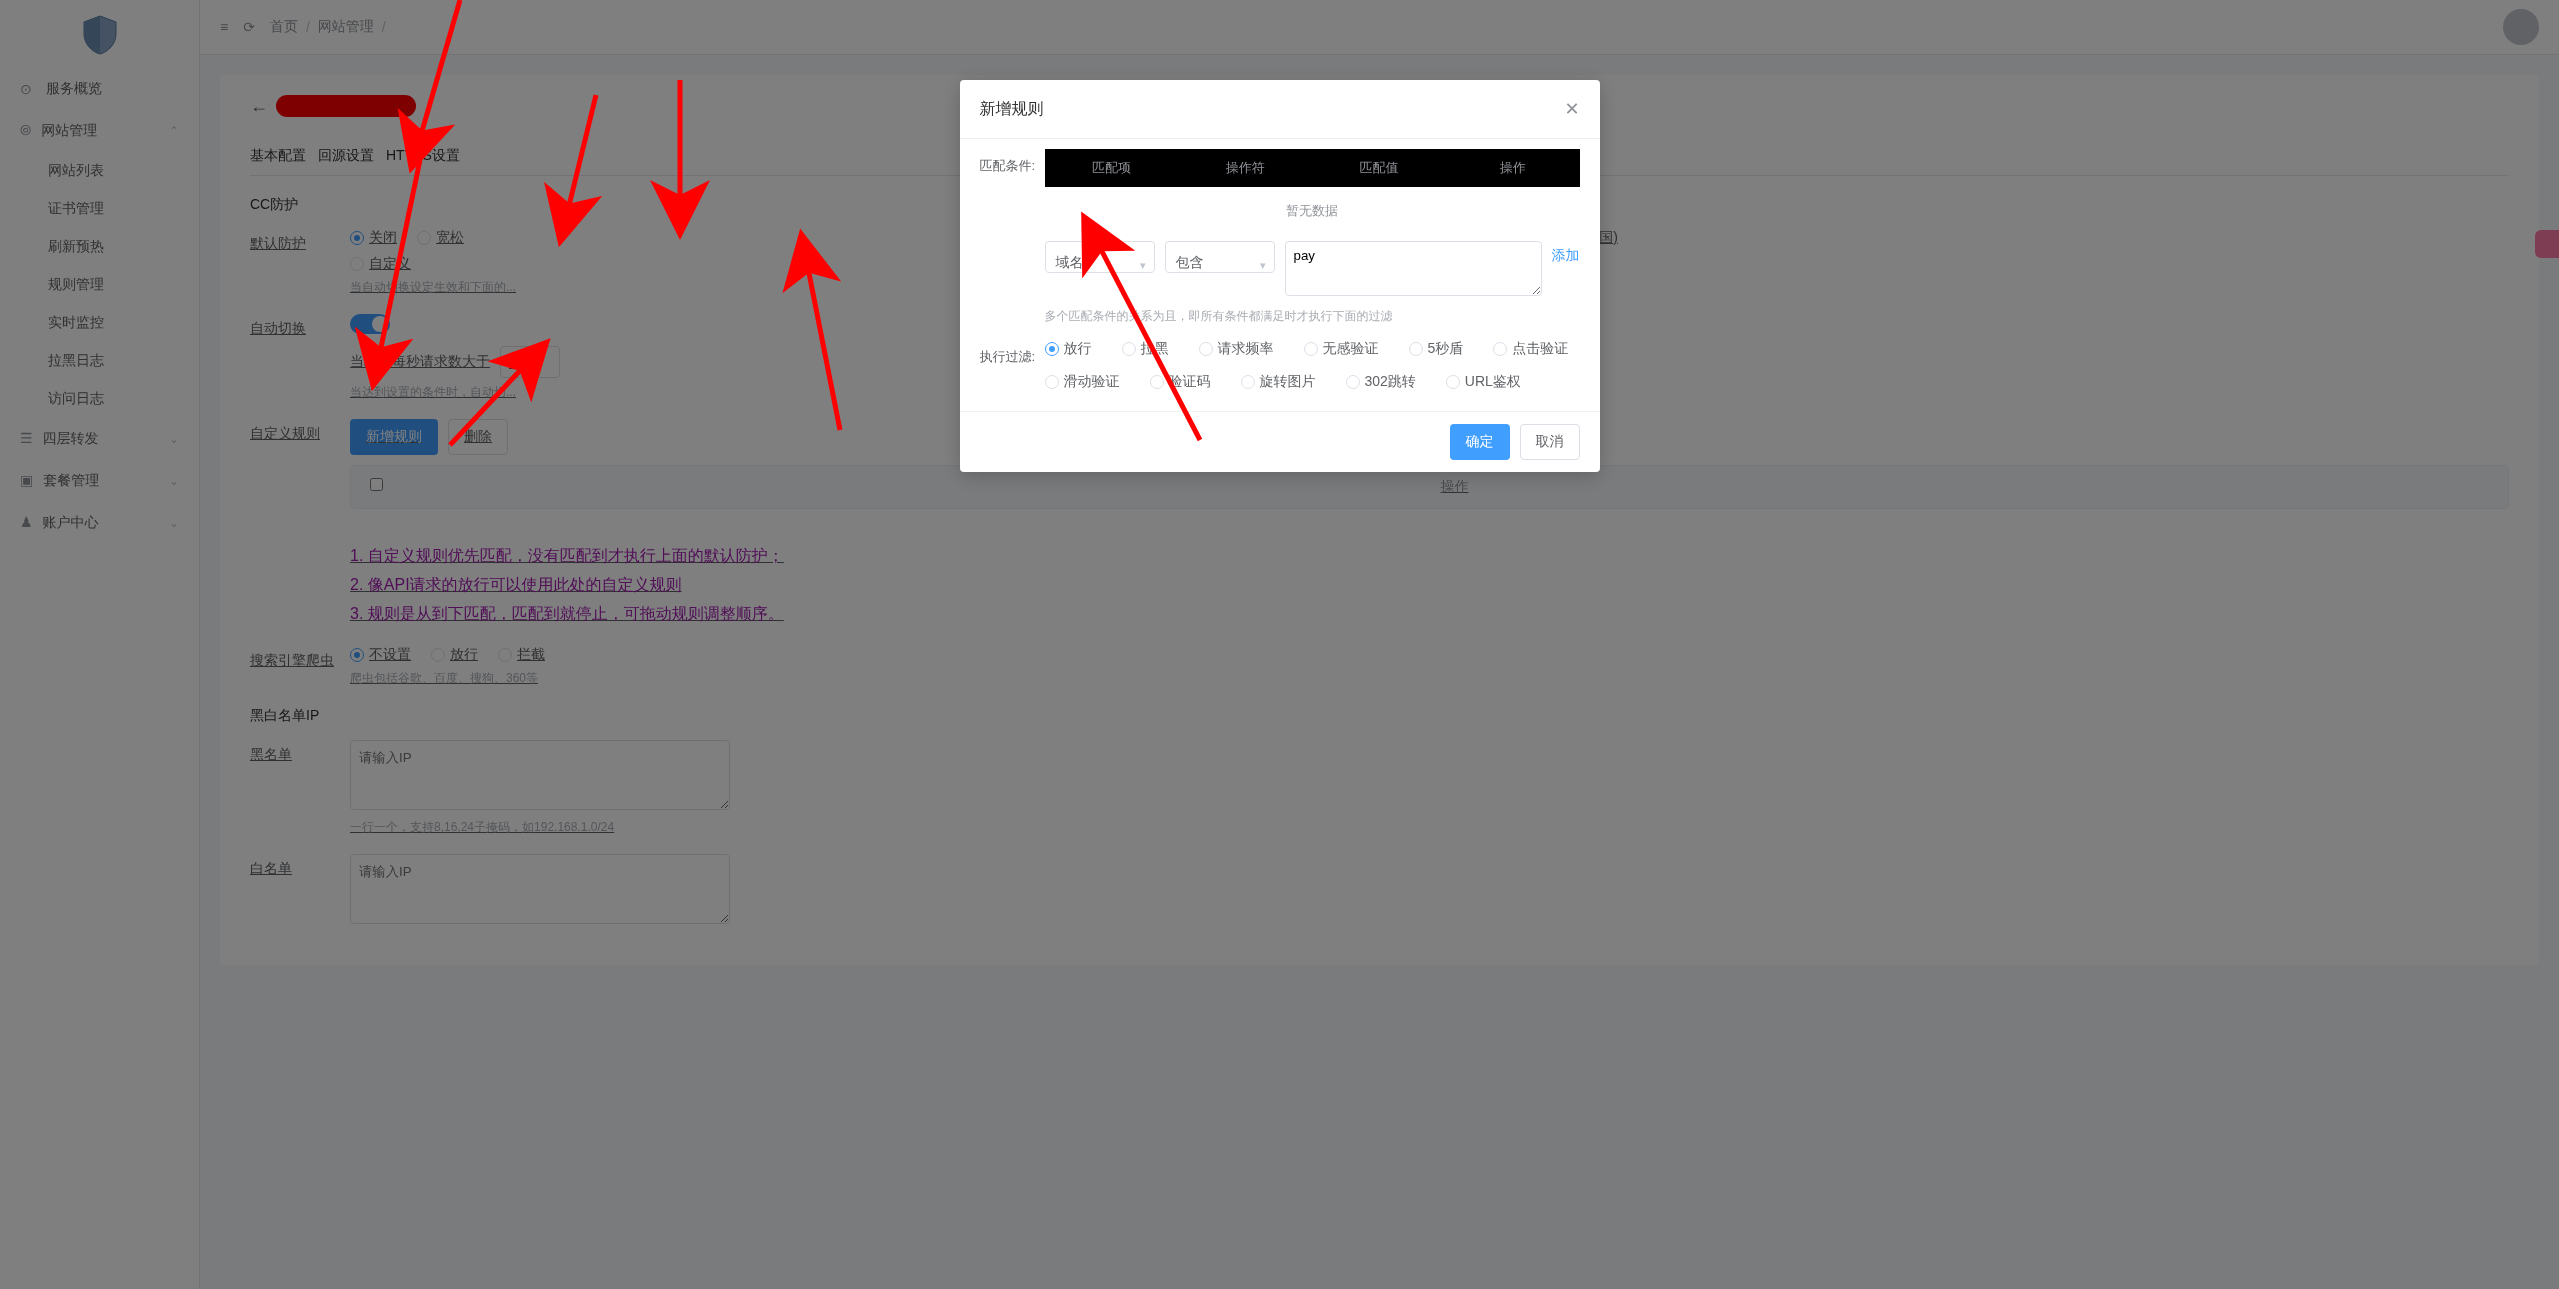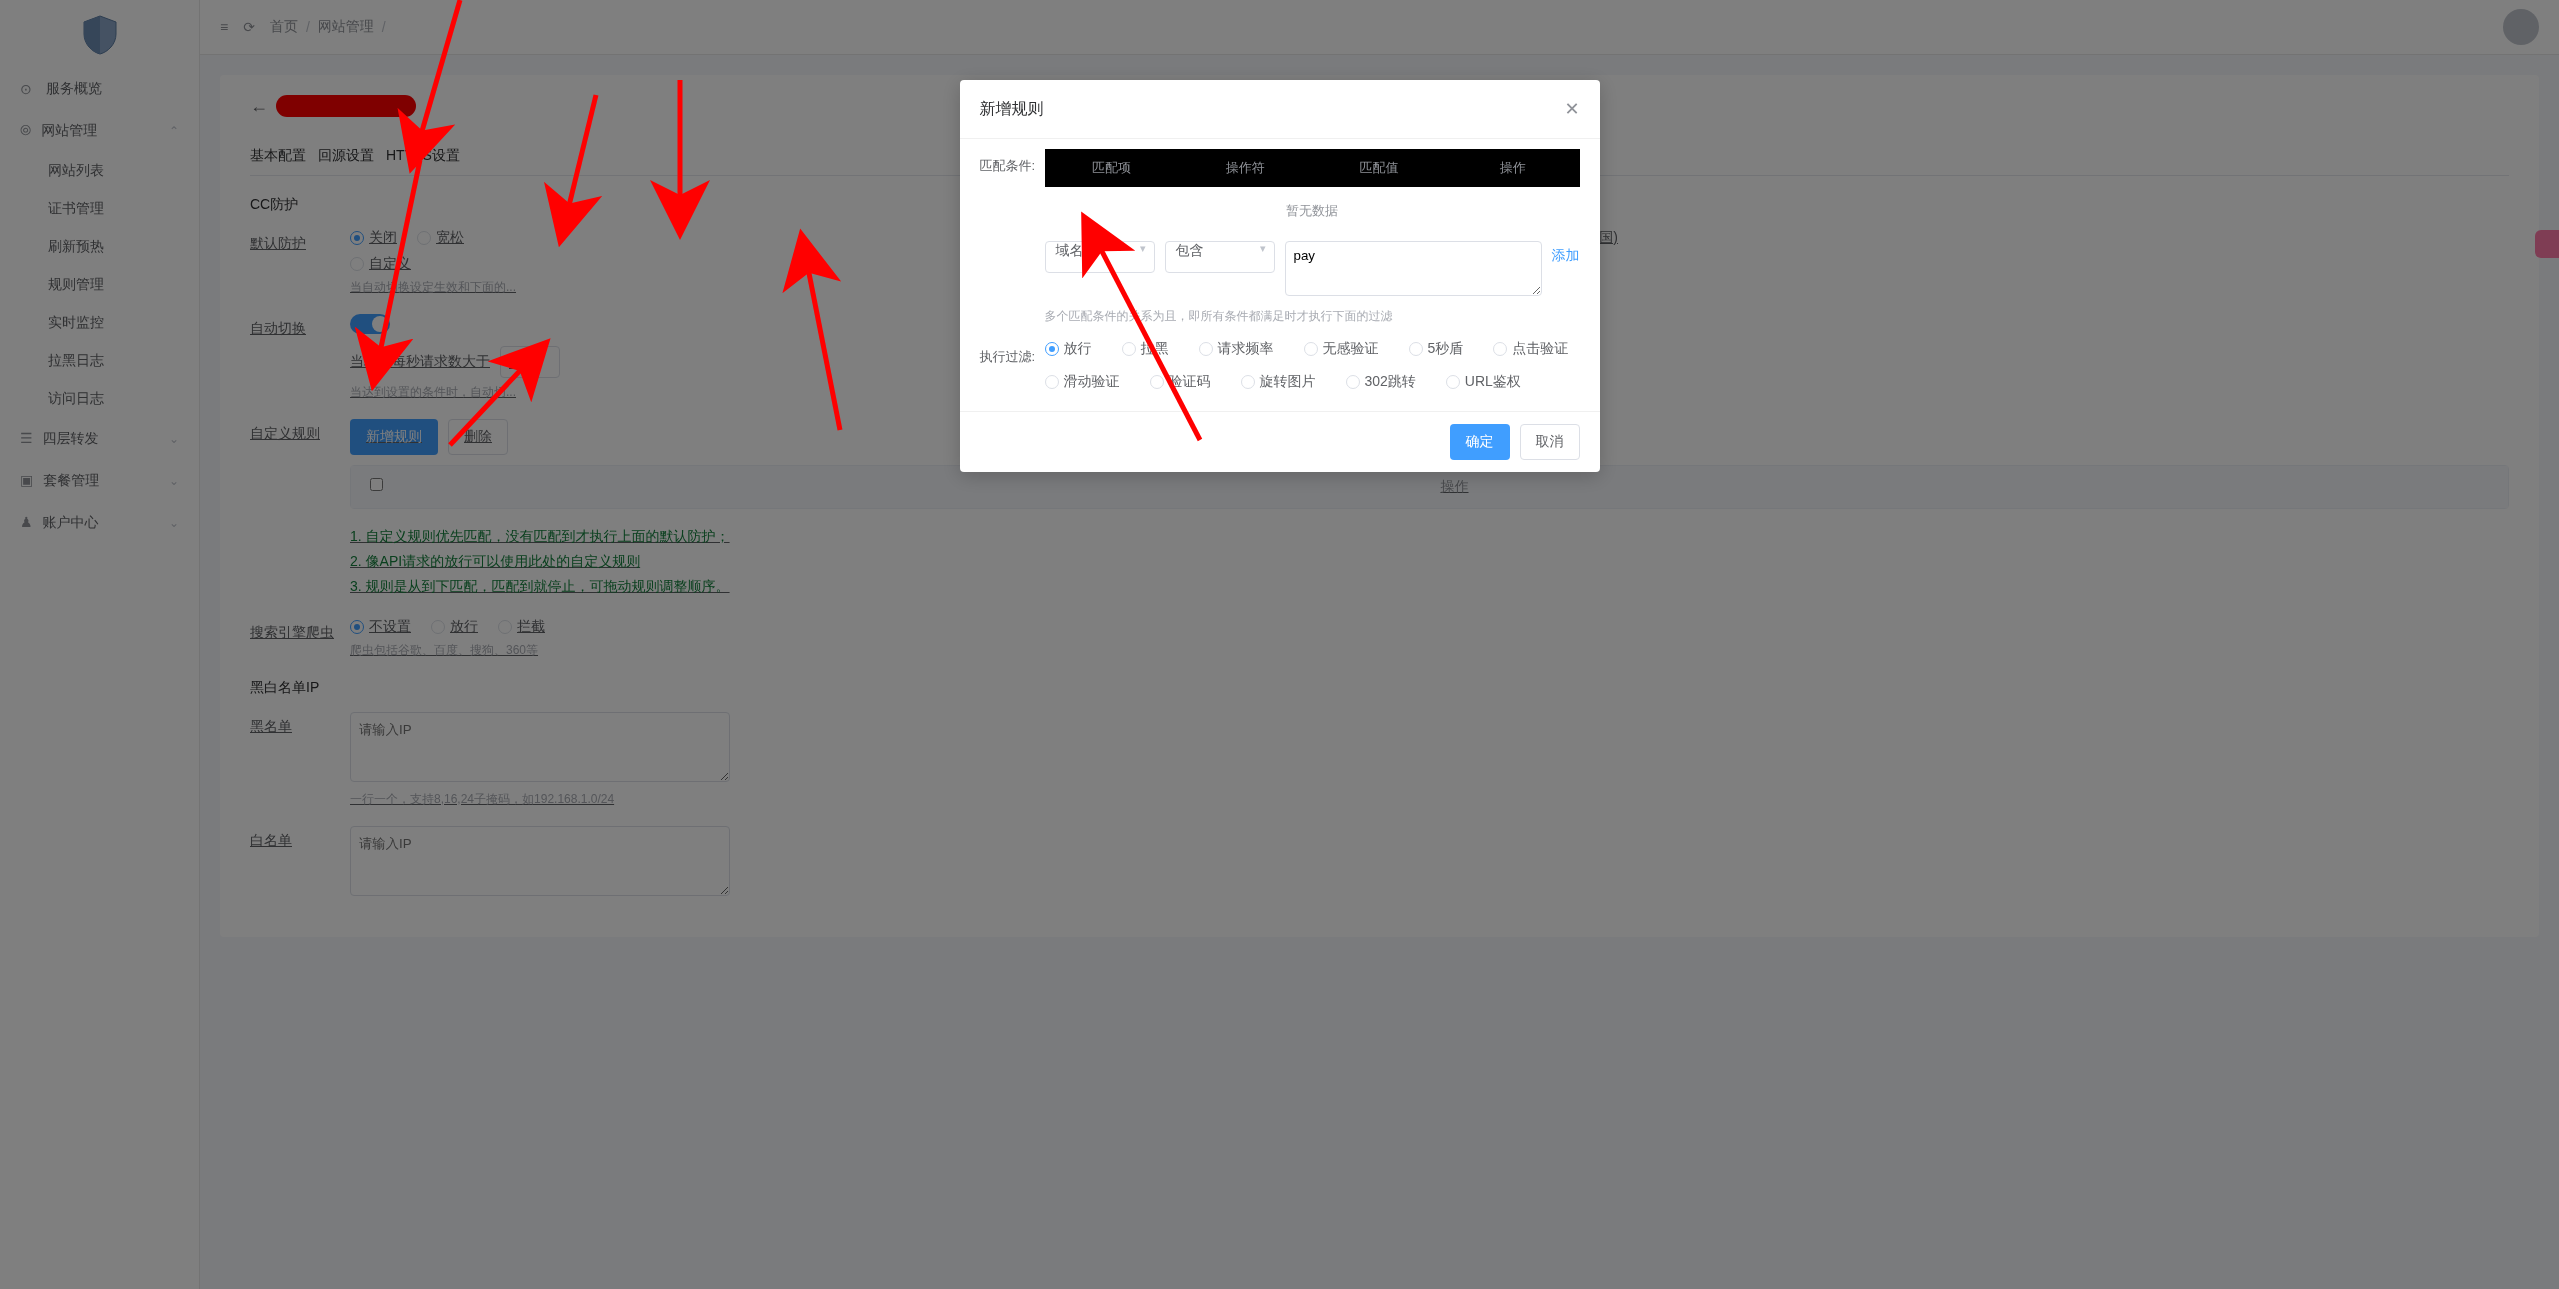--- a/index.html
+++ b/index.html
@@ -49,38 +49,38 @@
 
 .btn { display: inline-flex; align-items: center; justify-content: center; padding: 8px 15px; border-radius: 4px; cursor: pointer; font-size: 14px; border: 1px solid transparent; }
 .btn-primary { background: #409eff; color: #fff; }
 .btn-default { background: #fff; border-color: #dcdfe6; color: #606266; }
 
 .table { width: 100%; border: 1px solid #ebeef5; border-radius: 4px; margin-top: 10px; }
 .table-head { display: flex; background: #f5f7fa; }
 .table-head .th { flex: 1; padding: 12px; color: #909399; text-align: center; }
 .th-first { width: 50px; flex: 0 0 50px !important; }
 
-.notes { margin-top: 15px; color: #15803d; font-size: 14px; line-height: 1.8; }
+.notes { margin-top: 33px; color: #a21caf; font-size: 16px; line-height: 1.8; }
 .textarea { width: 380px; height: 70px; border: 1px solid #dcdfe6; border-radius: 4px; padding: 8px; resize: both; font-family: inherit; }
 
 
 .overlay { position: fixed; inset: 0; background: rgba(0,0,0,0.5); z-index: 100; }
 .modal { position: fixed; top: 80px; left: 50%; transform: translateX(-50%); width: 640px; background: #fff; border-radius: 4px; box-shadow: 0 4px 20px rgba(0,0,0,0.2); z-index: 101; }
 .modal-head { padding: 18px 20px; display: flex; justify-content: space-between; align-items: center; border-bottom: 1px solid #f0f0f0; }
 .modal-title { font-size: 16px; color: #303133; }
 .modal-close { color: #909399; cursor: pointer; font-size: 18px; }
 .modal-body { padding: 10px 20px 20px; }
 .cond-table { width: 100%; }
 .cond-head { display: flex; background: #000000; }
 .cond-head > div { padding: 10px; color: #909399; font-size: 13px; text-align: center; }
 .cond-empty { text-align: center; padding: 15px; color: #909399; font-size: 13px; }
 .cond-label { width: 65px; color: #606266; font-size: 13px; padding-top: 8px; }
 .cond-row { display: flex; align-items: flex-start; gap: 0; margin-top: 6px; }
 .cond-controls { flex: 1; display: flex; gap: 10px; align-items: flex-start; }
-.select { height: 32px; border: 1px solid #dcdfe6; border-radius: 4px; padding: 0 25px 10px 10px; background: #fff; position: relative; display: flex; align-items: flex-start; color: #606266; min-width: 110px; cursor: pointer; }
+.select { height: 32px; border: 1px solid #dcdfe6; border-radius: 4px; padding: 0 25px 0 10px; background: #fff; position: relative; display: flex; align-items: flex-end; color: #606266; min-width: 110px; cursor: pointer; }
 .select::after { content: "▾"; position: absolute; right: 8px; color: #c0c4cc; font-size: 11px; }
 .textarea-sm { flex: 1; min-height: 55px; border: 1px solid #dcdfe6; border-radius: 4px; padding: 6px 8px; font-family: inherit; resize: both; }
 .link { color: #409eff; cursor: pointer; padding-top: 6px; }
 .cond-hint { font-size: 12px; color: #a8abb2; margin: 12px 0 15px 65px; }
 .filter-row { display: flex; align-items: flex-start; }
 .filter-opts { flex: 1; display: flex; flex-wrap: wrap; gap: 15px 30px; }
 .modal-foot { padding: 12px 20px; text-align: right; border-top: 1px solid #f0f0f0; display: flex; justify-content: flex-end; gap: 10px; }
 
 
 .arrow-svg { position: fixed; inset: 0; width: 100%; height: 100%; pointer-events: none; z-index: 200; }

